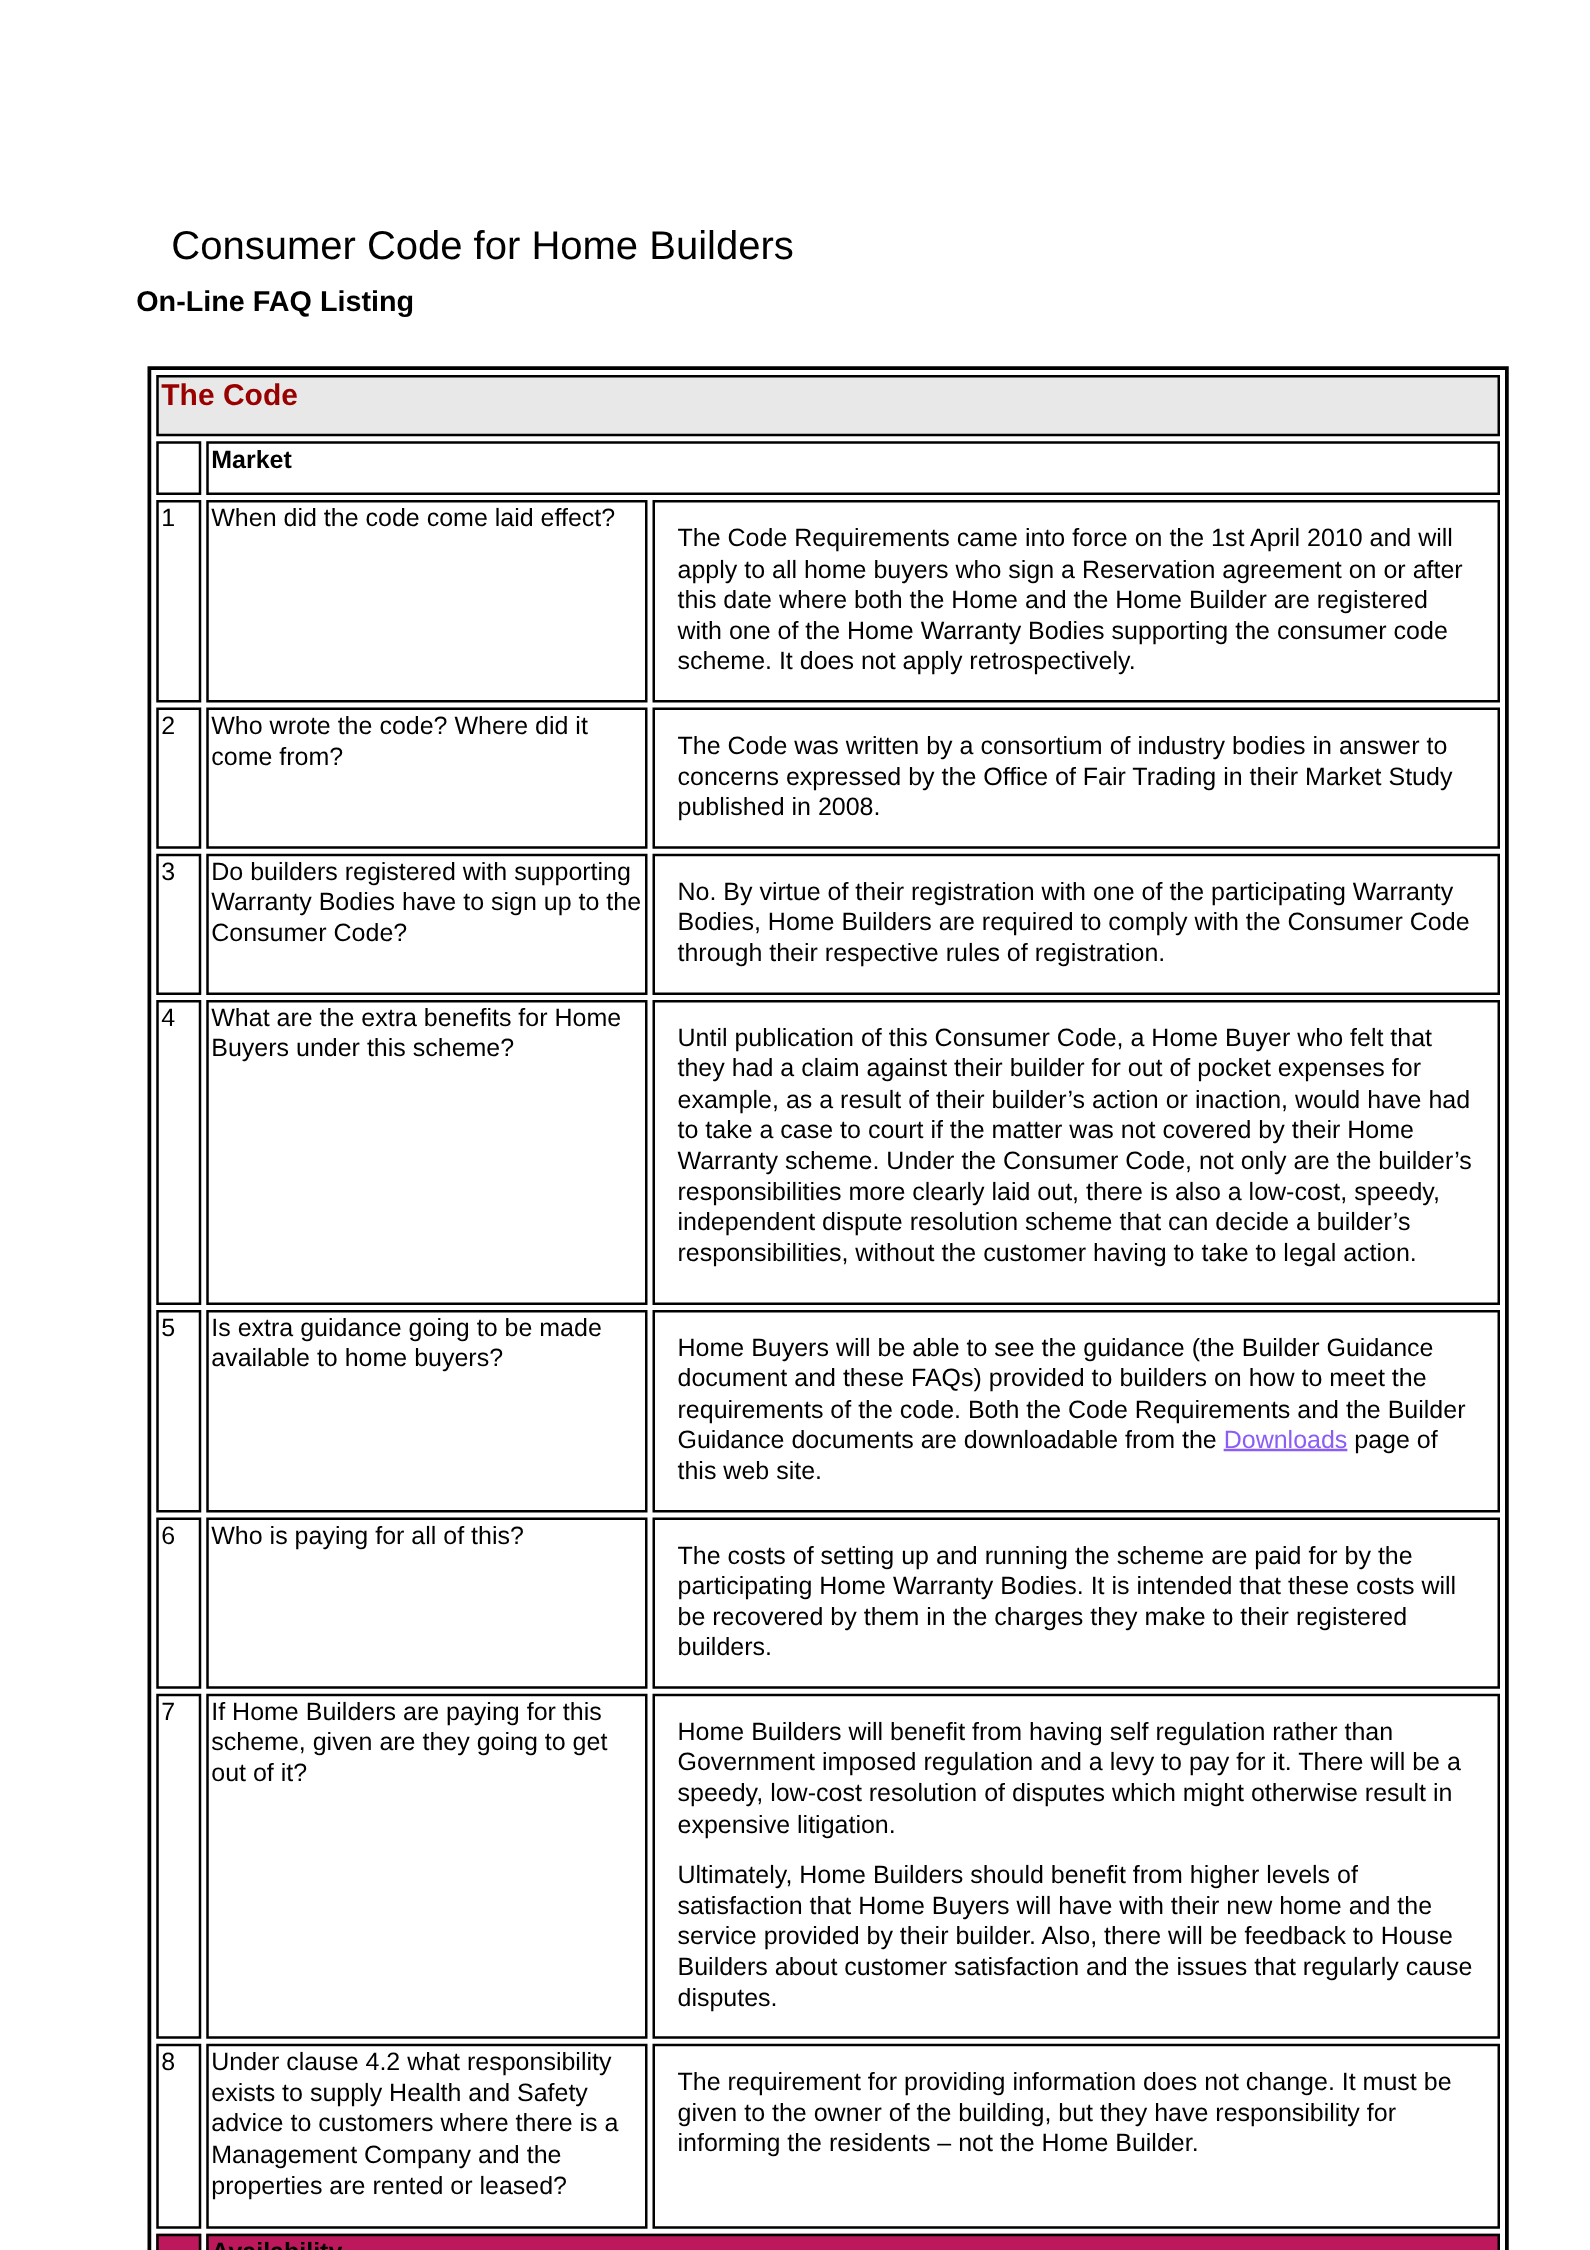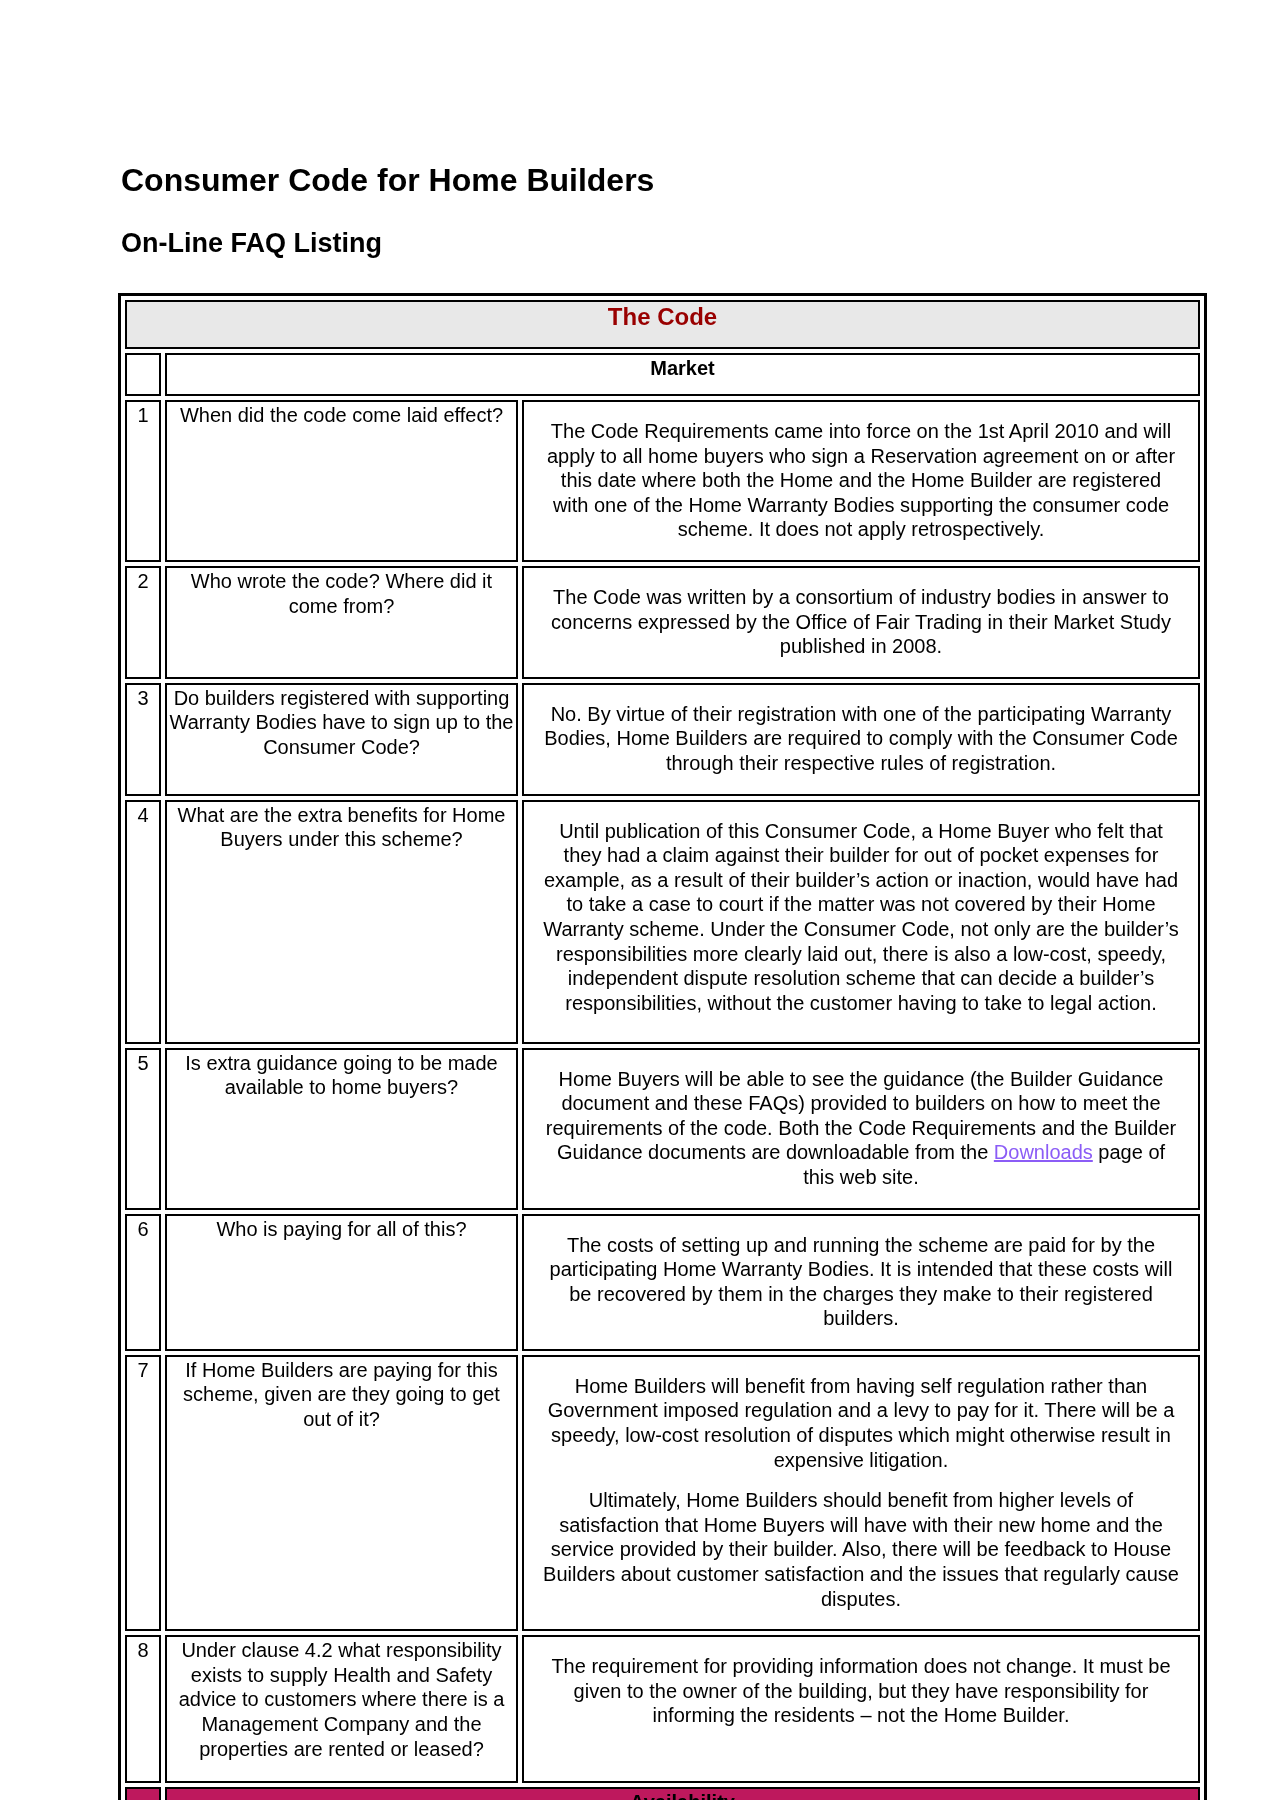--- a/index.html
+++ b/index.html
@@ -1,24 +1,24 @@
 <!DOCTYPE html>
 <html><head>
 <meta charset="utf-8">
 <style>
   html, body { margin: 0; padding: 0; background: #ffffff; }
   body { width: 1272px; height: 1800px; position: relative; font-family: "Liberation Sans", sans-serif; color: #000; }
-  .title { position: absolute; left: 121px; top: 162px; font-size: 32px; font-weight: bold; margin: 0; letter-spacing: 0px; }
-  .subtitle { position: absolute; left: 121px; top: 228px; font-size: 27px; font-weight: bold; margin: 0; }
+  .title { position: absolute; left: 121px; top: 162px; font-size: 32px; font-weight: normal; margin: 16px; letter-spacing: 0px; }
+  .subtitle { position: absolute; left: 109px; top: 228px; font-size: 23px; font-weight: bold; margin: 0; }
   .faq-table {
     position: absolute; left: 118px; top: 293px; width: 1089px;
     border: 3px solid #000; border-spacing: 4px; border-collapse: separate;
     font-size: 20px; line-height: 24.6px;
   }
-  .faq-table td { border: 2px solid #000; vertical-align: top; padding: 1px 2px 2px 2px; text-align: center; }
+  .faq-table td { border: 2px solid #000; vertical-align: top; padding: 1px 2px 2px 2px; }
   .section-row td { background: #e8e8e8; color: #990000; font-size: 24px; font-weight: bold; height: 40px; padding-top: 3px; }
   .sub-row td { font-weight: bold; height: 36px; }
   .sub-row.grey td { background: #be185d; }
   td.num { width: 28px; }
   td.q { width: 345px; }
   .answer p { margin: 16px; }
   .answer p + p { margin-top: 12px; }
   a.link { color: #8b5cf6; text-decoration: underline; }
 </style>
 </head>

